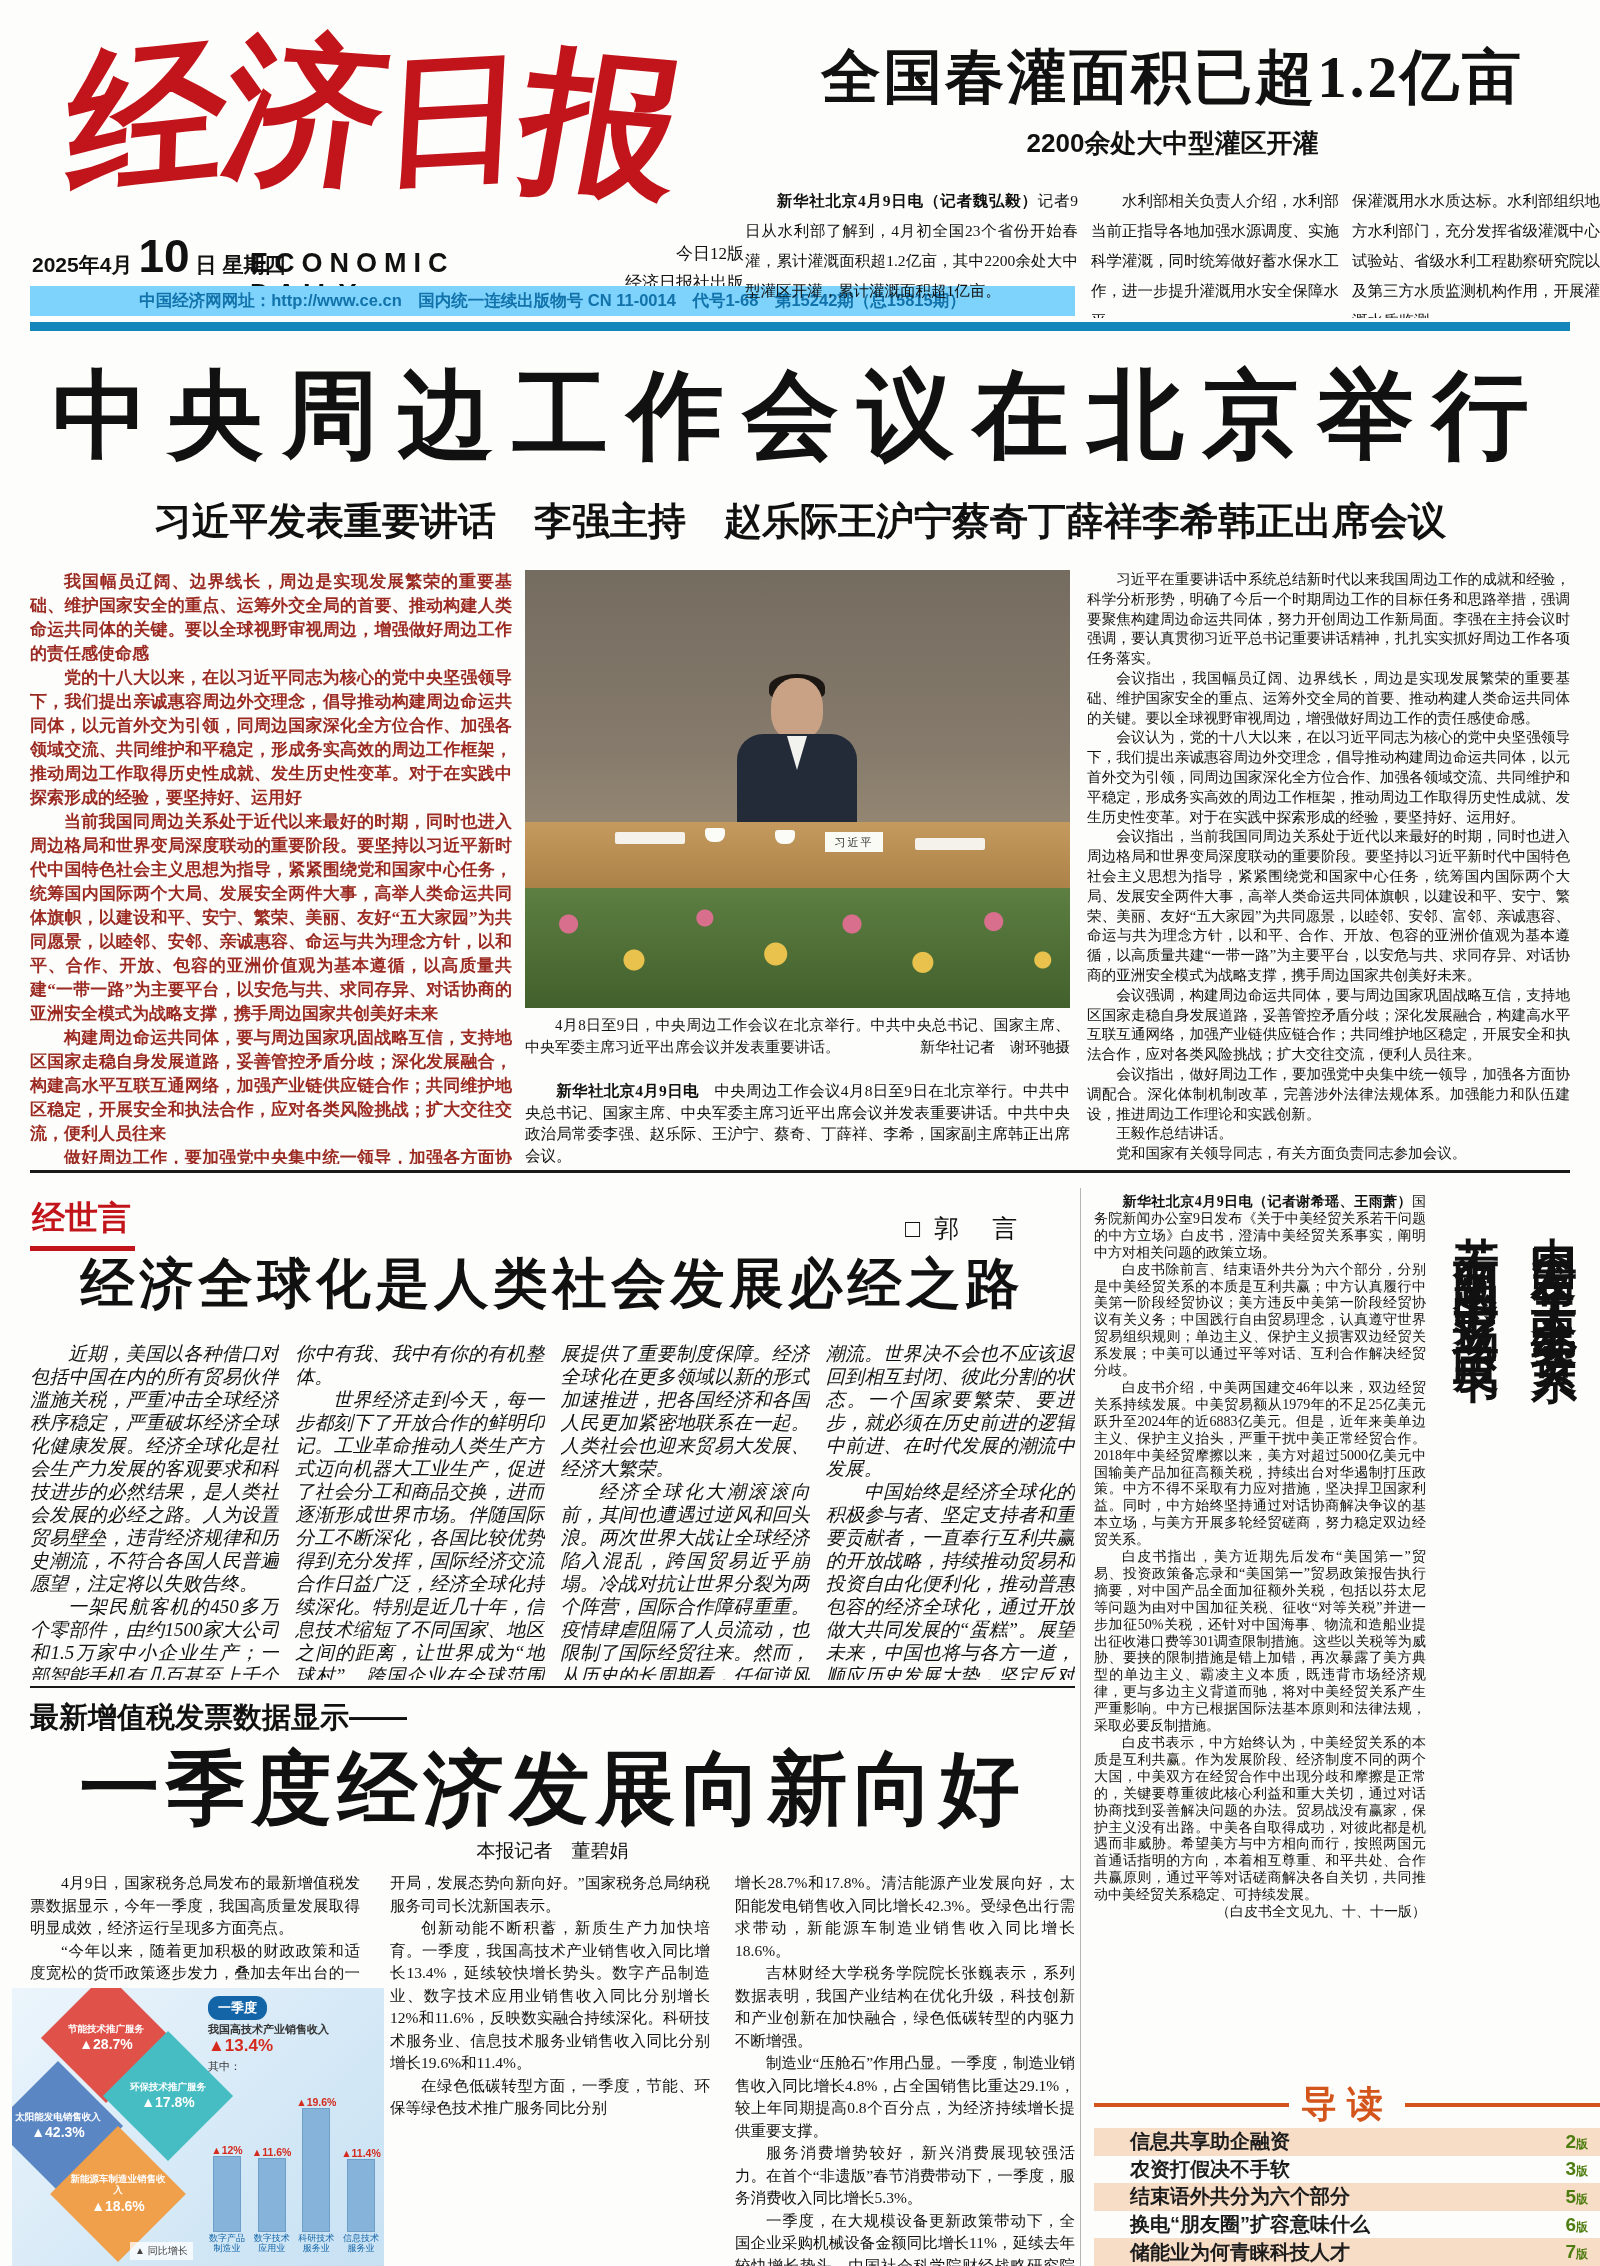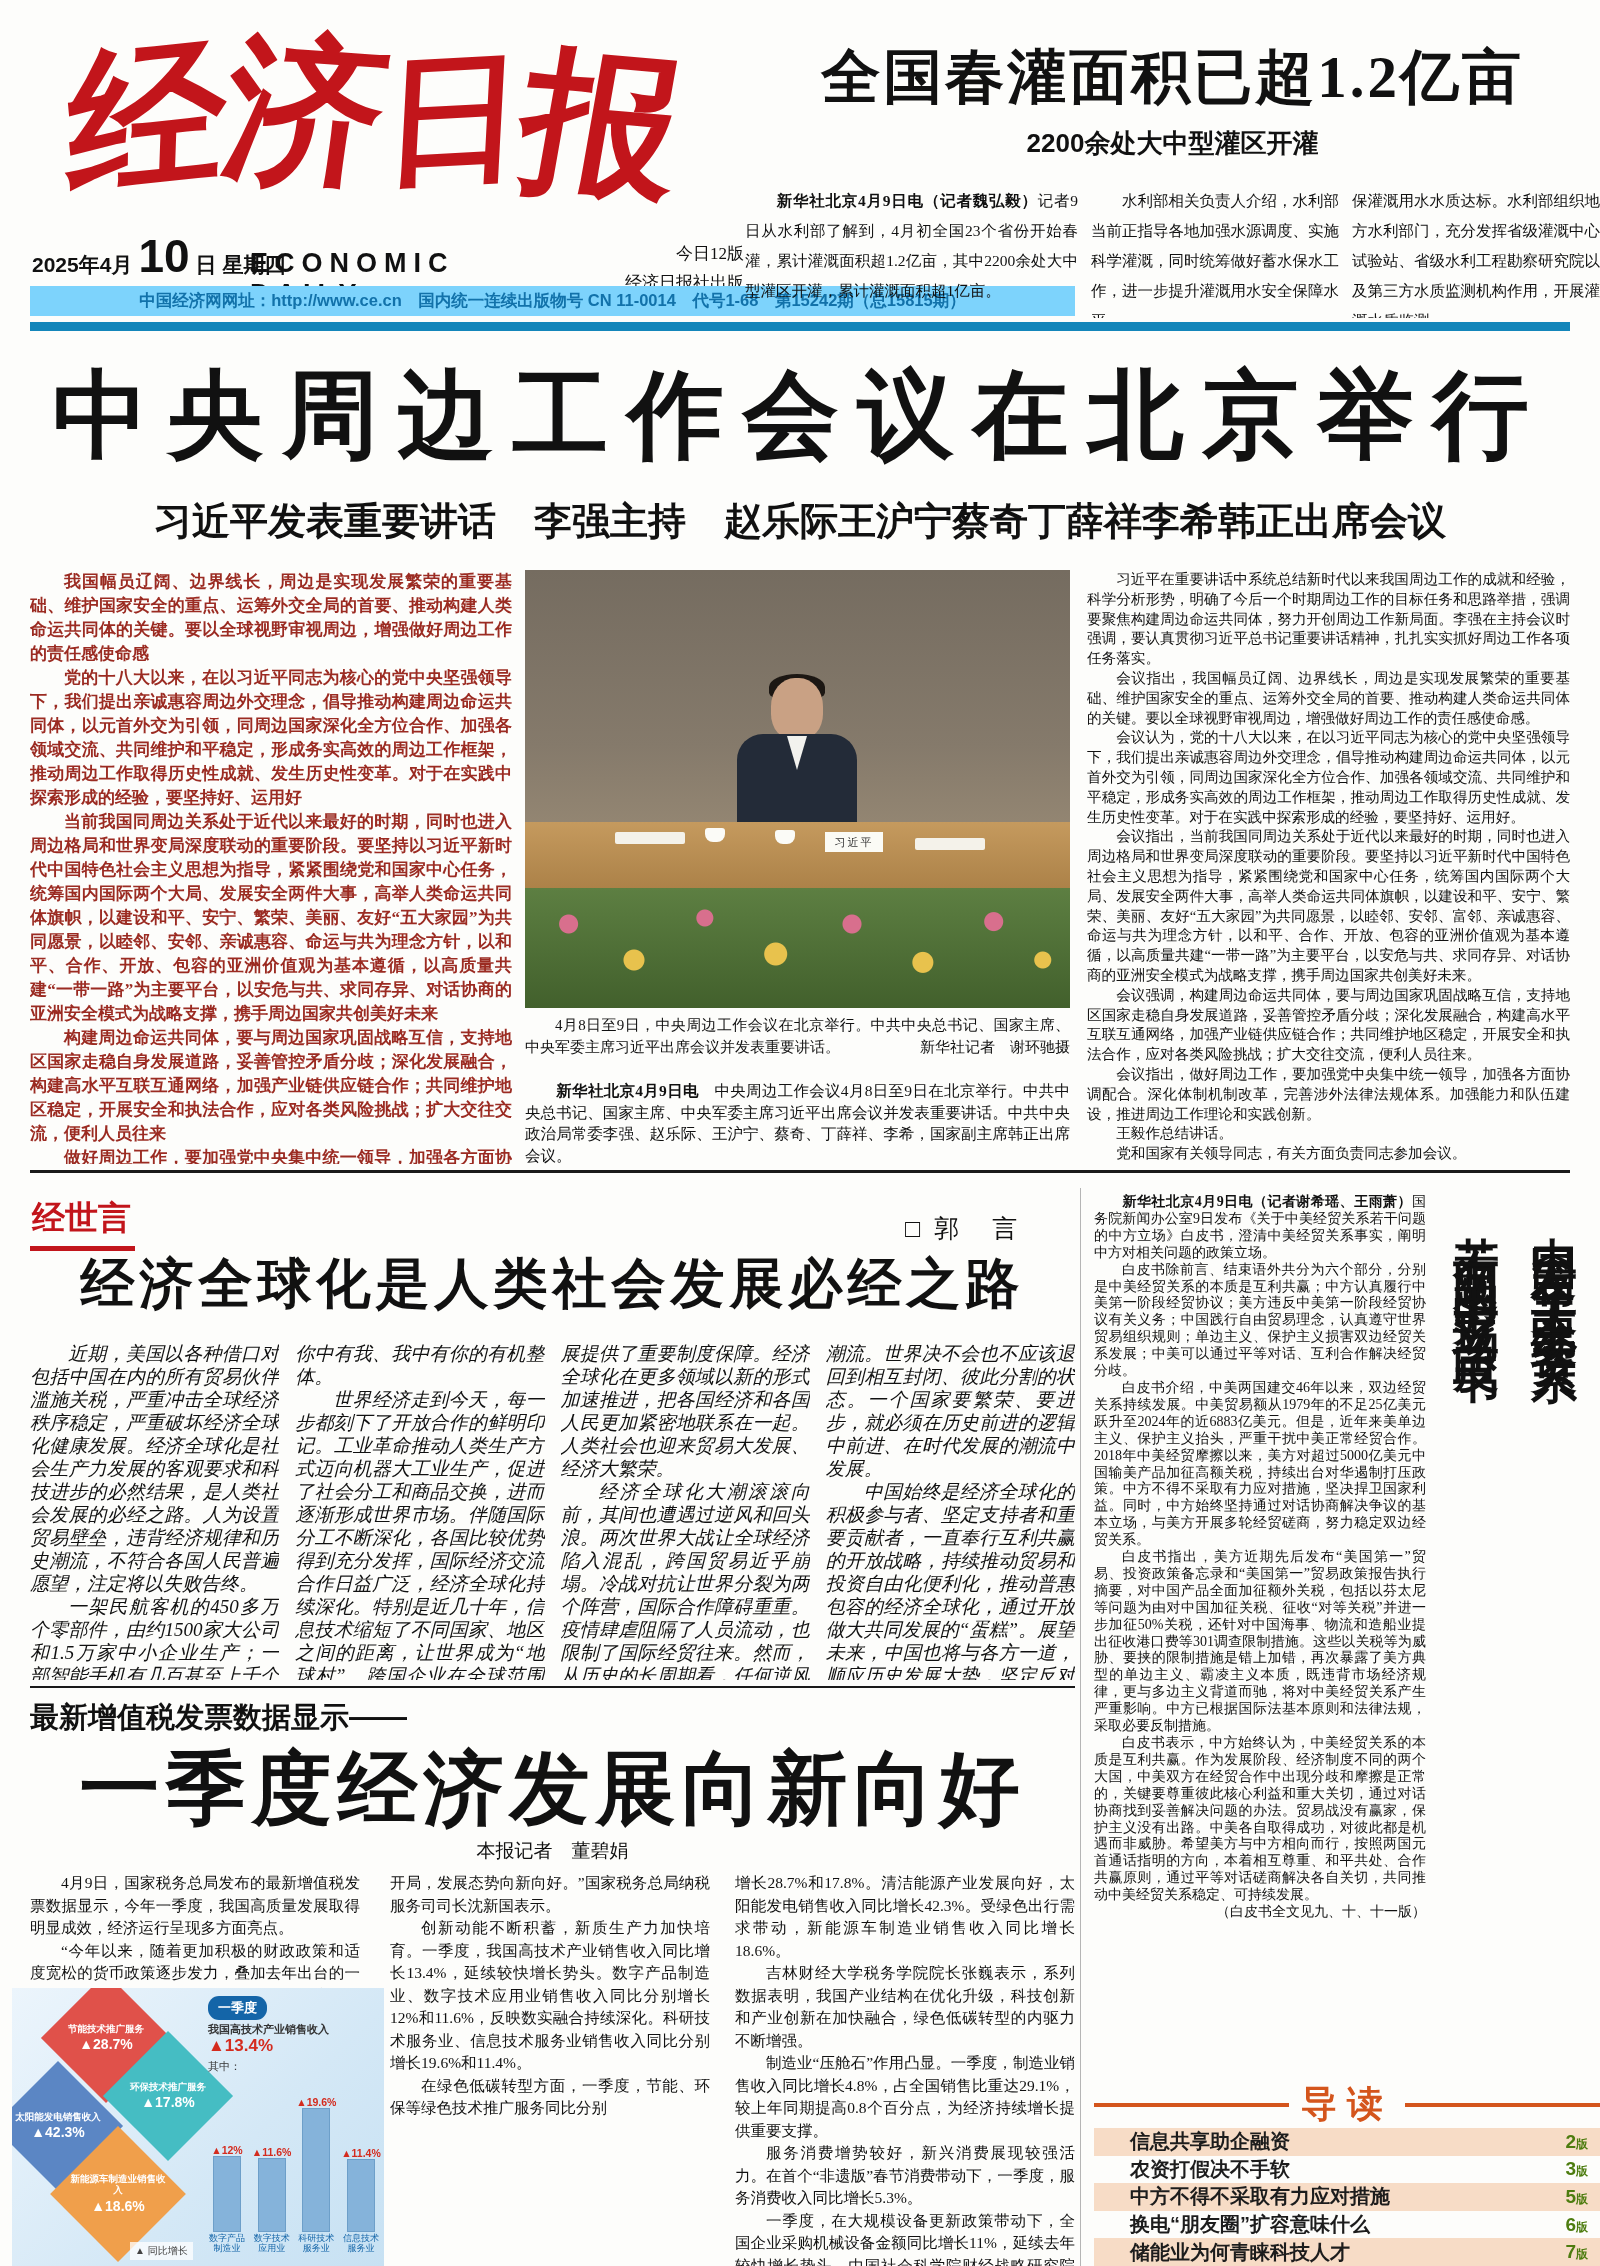--- a/index.html
+++ b/index.html
@@ -360,21 +360,21 @@
   <div id="daodu-list" class="abs">
     <div class="dd-row alt">
       <span class="dd-title">信息共享助企融资</span>
       <span class="dd-page"><span>2</span><small>版</small></span>
     </div>
     <div class="dd-row">
       <span class="dd-title">农资打假决不手软</span>
       <span class="dd-page"><span>3</span><small>版</small></span>
     </div>
     <div class="dd-row alt">
-      <span class="dd-title">中方不得不采取有力应对措施</span>
+      <span class="dd-title">结束语外共分为六个部分</span>
       <span class="dd-page"><span>5</span><small>版</small></span>
     </div>
     <div class="dd-row">
       <span class="dd-title">换电“朋友圈”扩容意味什么</span>
       <span class="dd-page"><span>6</span><small>版</small></span>
     </div>
     <div class="dd-row alt">
       <span class="dd-title">储能业为何青睐科技人才</span>
       <span class="dd-page"><span>7</span><small>版</small></span>
     </div>

